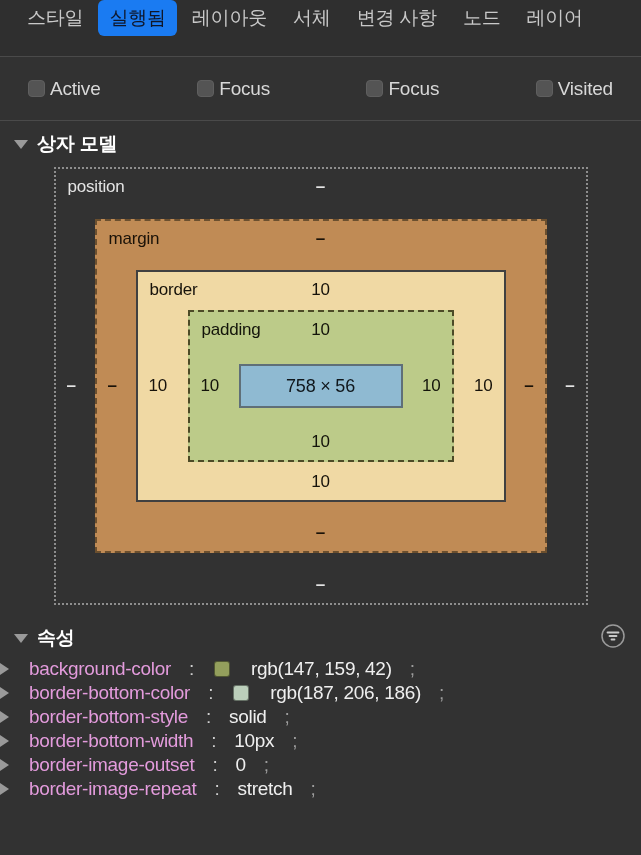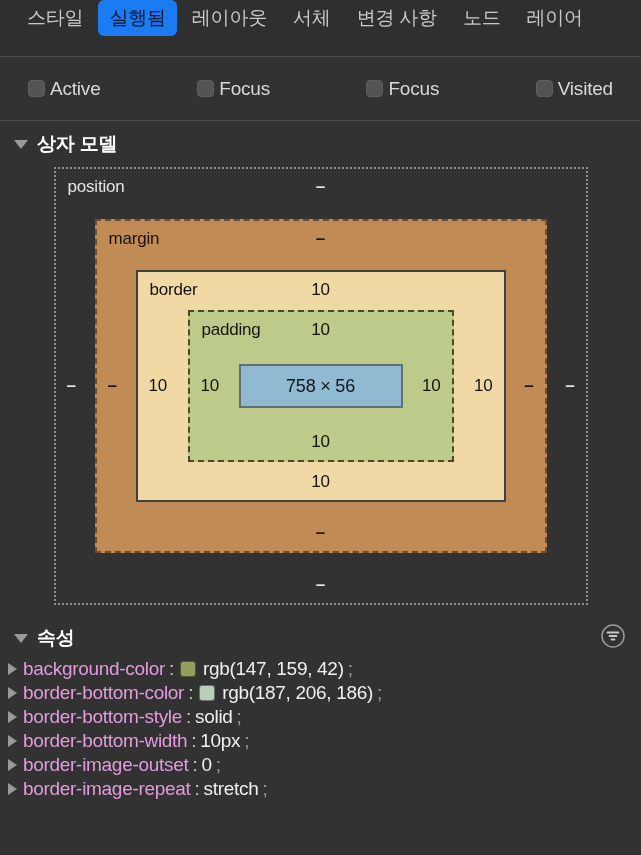--- a/index.html
+++ b/index.html
@@ -192,22 +192,22 @@
 
   .dash { font-weight: 700; }
 
   
   .props {
     padding: 0 0 0 0;
   }
   .prop-row {
     display: flex;
     align-items: center;
-    gap: 4px;
-    padding: 1px 0 1px 8px;
+    gap: 18px;
+    padding: 1px 0 1px 0;
     font-size: 19px;
     letter-spacing: -0.3px;
     white-space: nowrap;
     cursor: default;
   }
   .tri-right {
     width: 0; height: 0;
     border-top: 6.5px solid transparent;
     border-bottom: 6.5px solid transparent;
     border-left: 9px solid #9a9a9a;

